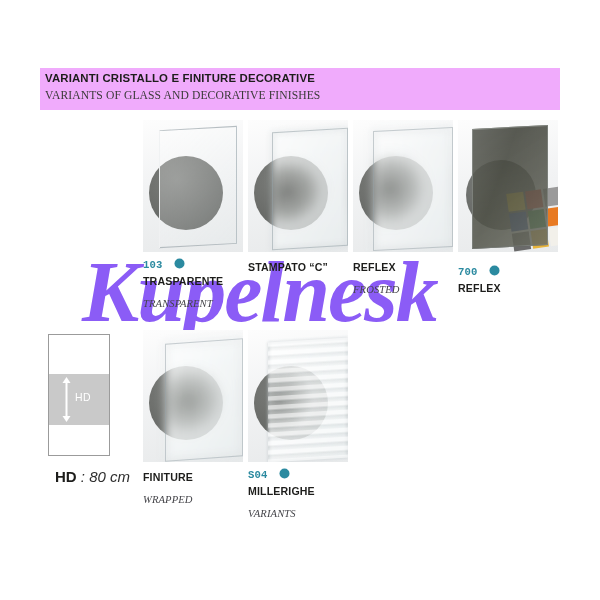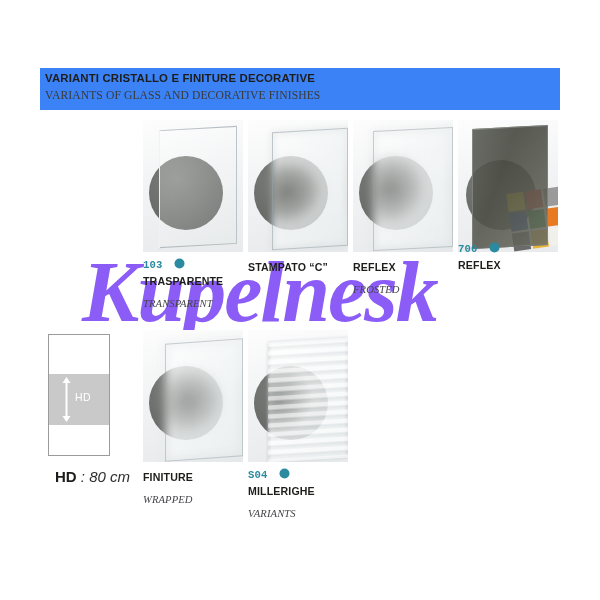--- a/index.html
+++ b/index.html
@@ -35,21 +35,21 @@
     user-select: none;
   }
 
   
   .header-band {
     position: absolute;
     left: 40px;
     top: 68px;
     width: 520px;
     height: 42px;
-    background: #3b82f6;
+    background: #f0abfc;
     z-index: 3;
   }
   .header-title {
     position: absolute;
     left: 5px;
     top: 4px;
     font-size: 11.4px;
     font-weight: bold;
     color: #1d1d1b;
     letter-spacing: 0.15px;
@@ -378,21 +378,21 @@
 <div class="label" style="left:248px; top:258px;">
   <div class="name">STAMPATO “C”</div>
   <div class="name-en"></div>
 </div>
 
 <div class="label" style="left:353px; top:258px;">
   <div class="name">REFLEX</div>
   <div class="name-en">FROSTED</div>
 </div>
 
-<div class="label" style="left:458px; top:242px;">
+<div class="label" style="left:458px; top:265px;">
   <div class="code-row">
     <span class="code">700</span>
     <span class="code-icon">
       <svg width="11" height="11" viewBox="0 0 11 11">
           <circle cx="5.5" cy="5.5" r="5" fill="#2b8aa0"></circle>
           <path d="M5.5 1.2a4.3 4.3 0 0 1 0 8.6 3.1 3.1 0 0 0 0-8.6z" fill="#ffffff" opacity="0.85"></path>
         </svg>
     </span>
   </div>
   <div class="name">REFLEX</div>

